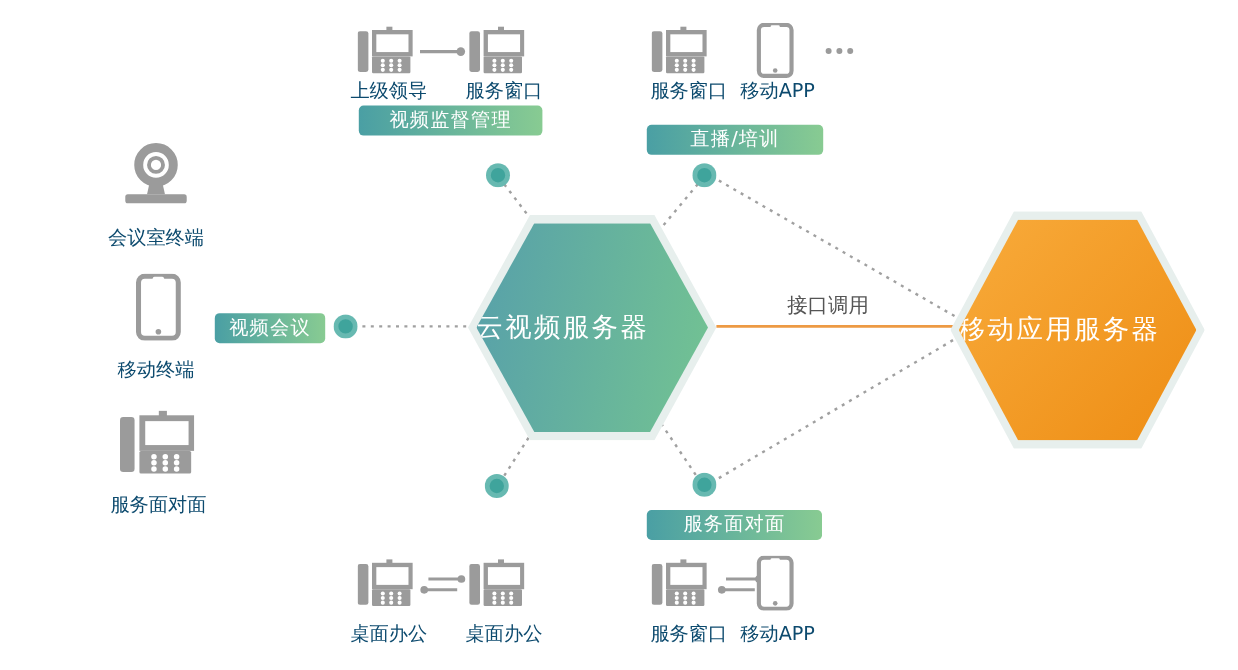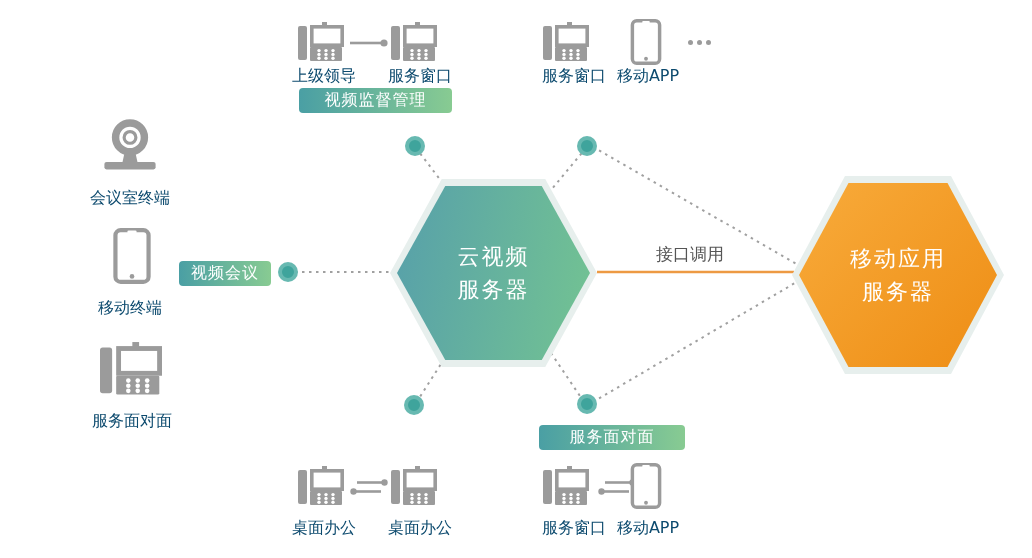--- a/index.html
+++ b/index.html
@@ -23,21 +23,21 @@
     box-sizing:content-box;
   }
   .hex{
     position:absolute;
     clip-path:polygon(25% 0,75% 0,100% 50%,75% 100%,25% 100%,0 50%);
     background:#e7efed;
   }
   .hex-inner{
     position:absolute;left:7px;top:7px;right:7px;bottom:7px;
     clip-path:polygon(25% 0,75% 0,100% 50%,75% 100%,25% 100%,0 50%);
-    display:flex;flex-direction:column;align-items:center;justify-content:center;
+    display:flex;flex-direction:row;align-items:center;
     color:#ffffff;font-size:22px;letter-spacing:2px;line-height:1.5;
   }
   .hex-inner.cloud{background:linear-gradient(100deg,#57a0aa 0%,#73c392 100%);}
   .hex-inner.orange{background:linear-gradient(135deg,#f8ab3b 0%,#ee8d14 100%);}
   .icon{position:absolute;fill:#9b9b9b;stroke:none;}
   .connector-label{
     position:absolute;font-size:17px;color:#555555;text-align:center;white-space:nowrap;
   }
   .ellipsis{position:absolute;display:flex;gap:4px;align-items:center;}
   .ellipsis i{width:5px;height:5px;border-radius:50%;background:#9b9b9b;display:block;}
@@ -146,20 +146,21 @@
   <svg class="icon" style="left:629px;top:19px;width:34px;height:46px;">
       <use href="#sym-mobile"></use>
     </svg>
   <div class="ellipsis" style="left:688px;top:40px;">
       <i></i>
       <i></i>
       <i></i>
     </div>
   <div class="label" style="left:532px;top:66px;width:84px;">服务窗口</div>
   <div class="label" style="left:606px;top:66px;width:84px;">移动APP</div>
+  <div class="badge" style="left:539px;top:104px;width:147px;">直播/培训</div>
 
   <svg class="icon" style="left:98px;top:118px;width:64px;height:58px;">
       <use href="#sym-webcam"></use>
     </svg>
   <div class="label" style="left:80px;top:188px;width:100px;">会议室终端</div>
 
   <svg class="icon" style="left:112px;top:228px;width:40px;height:56px;">
       <use href="#sym-mobile"></use>
     </svg>
   <div class="label" style="left:80px;top:298px;width:100px;">移动终端</div>

